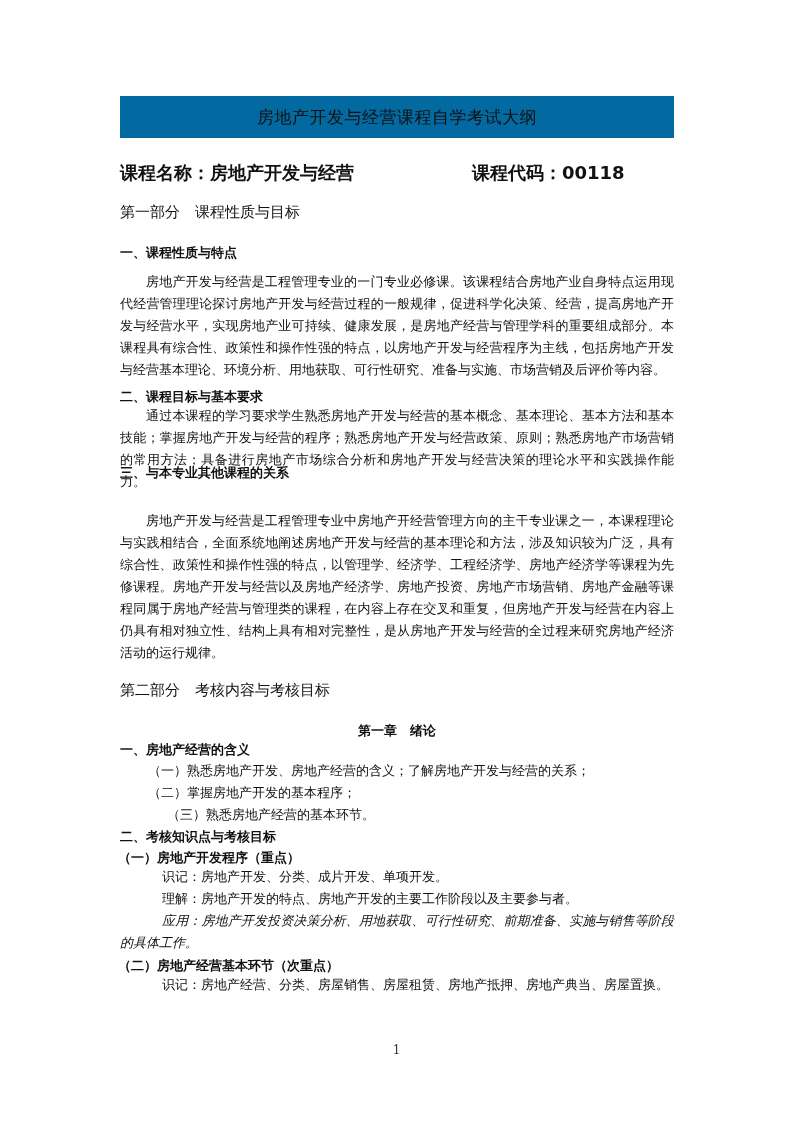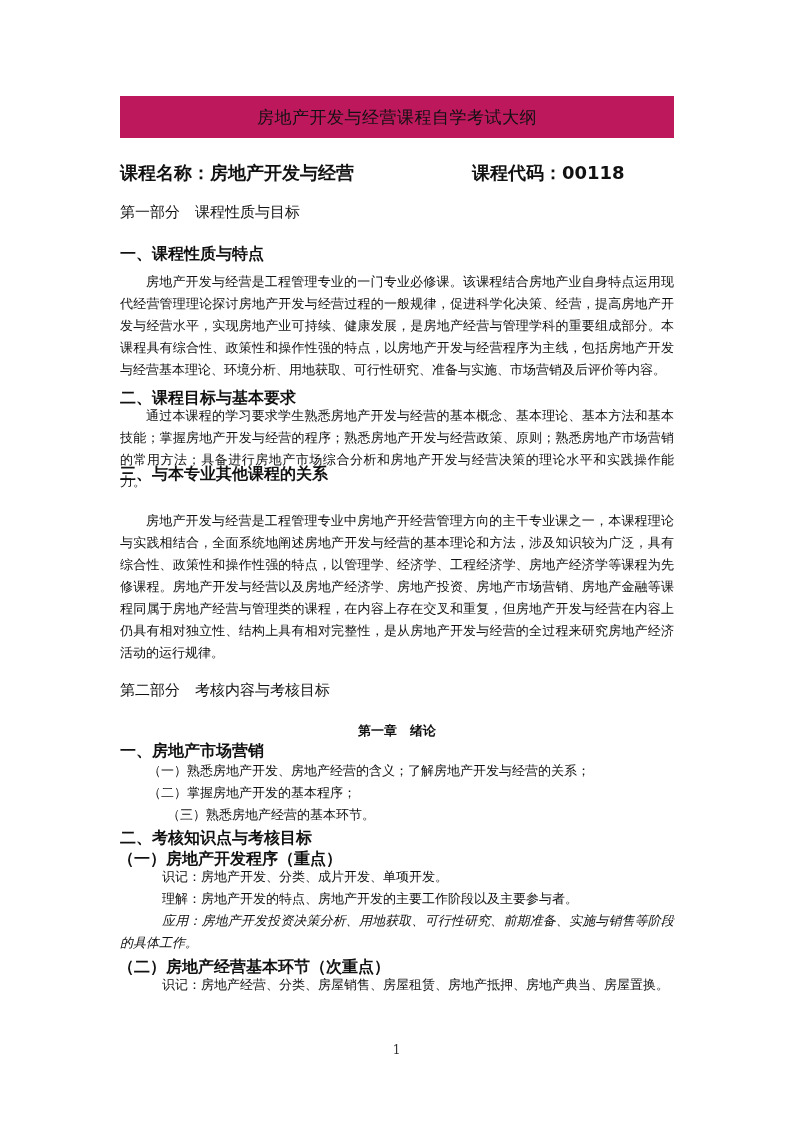--- a/index.html
+++ b/index.html
@@ -1,31 +1,31 @@
 <!DOCTYPE html>
 <html><head>
 <meta charset="utf-8">
 <style>
   html, body { margin: 0; padding: 0; background: #ffffff; }
   body { width: 793px; height: 1122px; position: relative; overflow: hidden;
          font-family: "DejaVu Serif", "Liberation Serif", serif; color: #111; }
   .page { position: absolute; left: 0; top: 0; width: 793px; height: 1122px; }
   .title-box { position: absolute; left: 120px; top: 96px; width: 554px; height: 42px;
-               background: #be185d; display: flex; align-items: center; justify-content: center; }
+               background: #0369a1; display: flex; align-items: center; justify-content: center; }
   .title { font-family: "DejaVu Sans", "Liberation Sans", sans-serif; font-size: 17px; letter-spacing: 0.5px; }
   .meta-row { position: absolute; top: 161px; left: 120px; width: 554px; height: 20px;
               font-family: "DejaVu Sans", "Liberation Sans", sans-serif; font-weight: bold; font-size: 18px; }
   .meta-left { position: absolute; left: 0; top: 0; }
   .meta-right { position: absolute; left: 352px; top: 0; }
   .part-heading { position: absolute; left: 120px; width: 554px; text-align: left;
                   font-family: "DejaVu Sans", "Liberation Sans", sans-serif; font-size: 15px; }
   .chapter-heading { position: absolute; left: 120px; width: 554px; text-align: center;
                      font-family: "DejaVu Sans", "Liberation Sans", sans-serif; font-weight: bold; font-size: 13px; }
   .sec-head { position: absolute; left: 120px; font-family: "DejaVu Sans", "Liberation Sans", sans-serif;
-              font-weight: bold; font-size: 16px; }
+              font-weight: bold; font-size: 13px; }
   .para { position: absolute; left: 120px; width: 554px; font-size: 13px; line-height: 22px;
           text-align: justify; text-indent: 2em; }
   .line { position: absolute; font-size: 13px; line-height: 22px; white-space: nowrap; }
   .page-num { position: absolute; top: 1043px; left: 0; width: 793px; text-align: center; font-size: 12px; color: #333; }
 </style>
 </head>
 <body>
 
 <div class="page">
 
@@ -46,21 +46,21 @@
   <div class="sec-head" style="top:388px;">二、课程目标与基本要求</div>
   <div class="para" style="top:405px;">通过本课程的学习要求学生熟悉房地产开发与经营的基本概念、基本理论、基本方法和基本技能；掌握房地产开发与经营的程序；熟悉房地产开发与经营政策、原则；熟悉房地产市场营销的常用方法；具备进行房地产市场综合分析和房地产开发与经营决策的理论水平和实践操作能力。</div>
 
   <div class="sec-head" style="top:464px;">三、与本专业其他课程的关系</div>
   <div class="para" style="top:510px;">房地产开发与经营是工程管理专业中房地产开经营管理方向的主干专业课之一，本课程理论与实践相结合，全面系统地阐述房地产开发与经营的基本理论和方法，涉及知识较为广泛，具有综合性、政策性和操作性强的特点，以管理学、经济学、工程经济学、房地产经济学等课程为先修课程。房地产开发与经营以及房地产经济学、房地产投资、房地产市场营销、房地产金融等课程同属于房地产经营与管理类的课程，在内容上存在交叉和重复，但房地产开发与经营在内容上仍具有相对独立性、结构上具有相对完整性，是从房地产开发与经营的全过程来研究房地产经济活动的运行规律。</div>
 
   <div class="part-heading" style="top:681px;">第二部分　考核内容与考核目标</div>
 
   <div class="chapter-heading" style="top:722px;">第一章　绪论</div>
 
-  <div class="sec-head" style="top:741px;">一、房地产市场营销</div>
+  <div class="sec-head" style="top:741px;">一、房地产经营的含义</div>
   <div class="line" style="top:760px; left:148px;">（一）熟悉房地产开发、房地产经营的含义；了解房地产开发与经营的关系；</div>
   <div class="line" style="top:782px; left:148px;">（二）掌握房地产开发的基本程序；</div>
   <div class="line" style="top:804px; left:148px;margin-left:19px;">（三）熟悉房地产经营的基本环节。</div>
 
   <div class="sec-head" style="top:828px;">二、考核知识点与考核目标</div>
   <div class="sec-head" style="top:849px; left:118px;">（一）房地产开发程序（重点）</div>
 
   <div class="line" style="top:866px; left:162px;">识记：房地产开发、分类、成片开发、单项开发。</div>
   <div class="line" style="top:888px; left:162px;">理解：房地产开发的特点、房地产开发的主要工作阶段以及主要参与者。</div>
   <div class="para" style="top:910px; text-indent:42px;font-style:italic;">应用：房地产开发投资决策分析、用地获取、可行性研究、前期准备、实施与销售等阶段的具体工作。</div>

